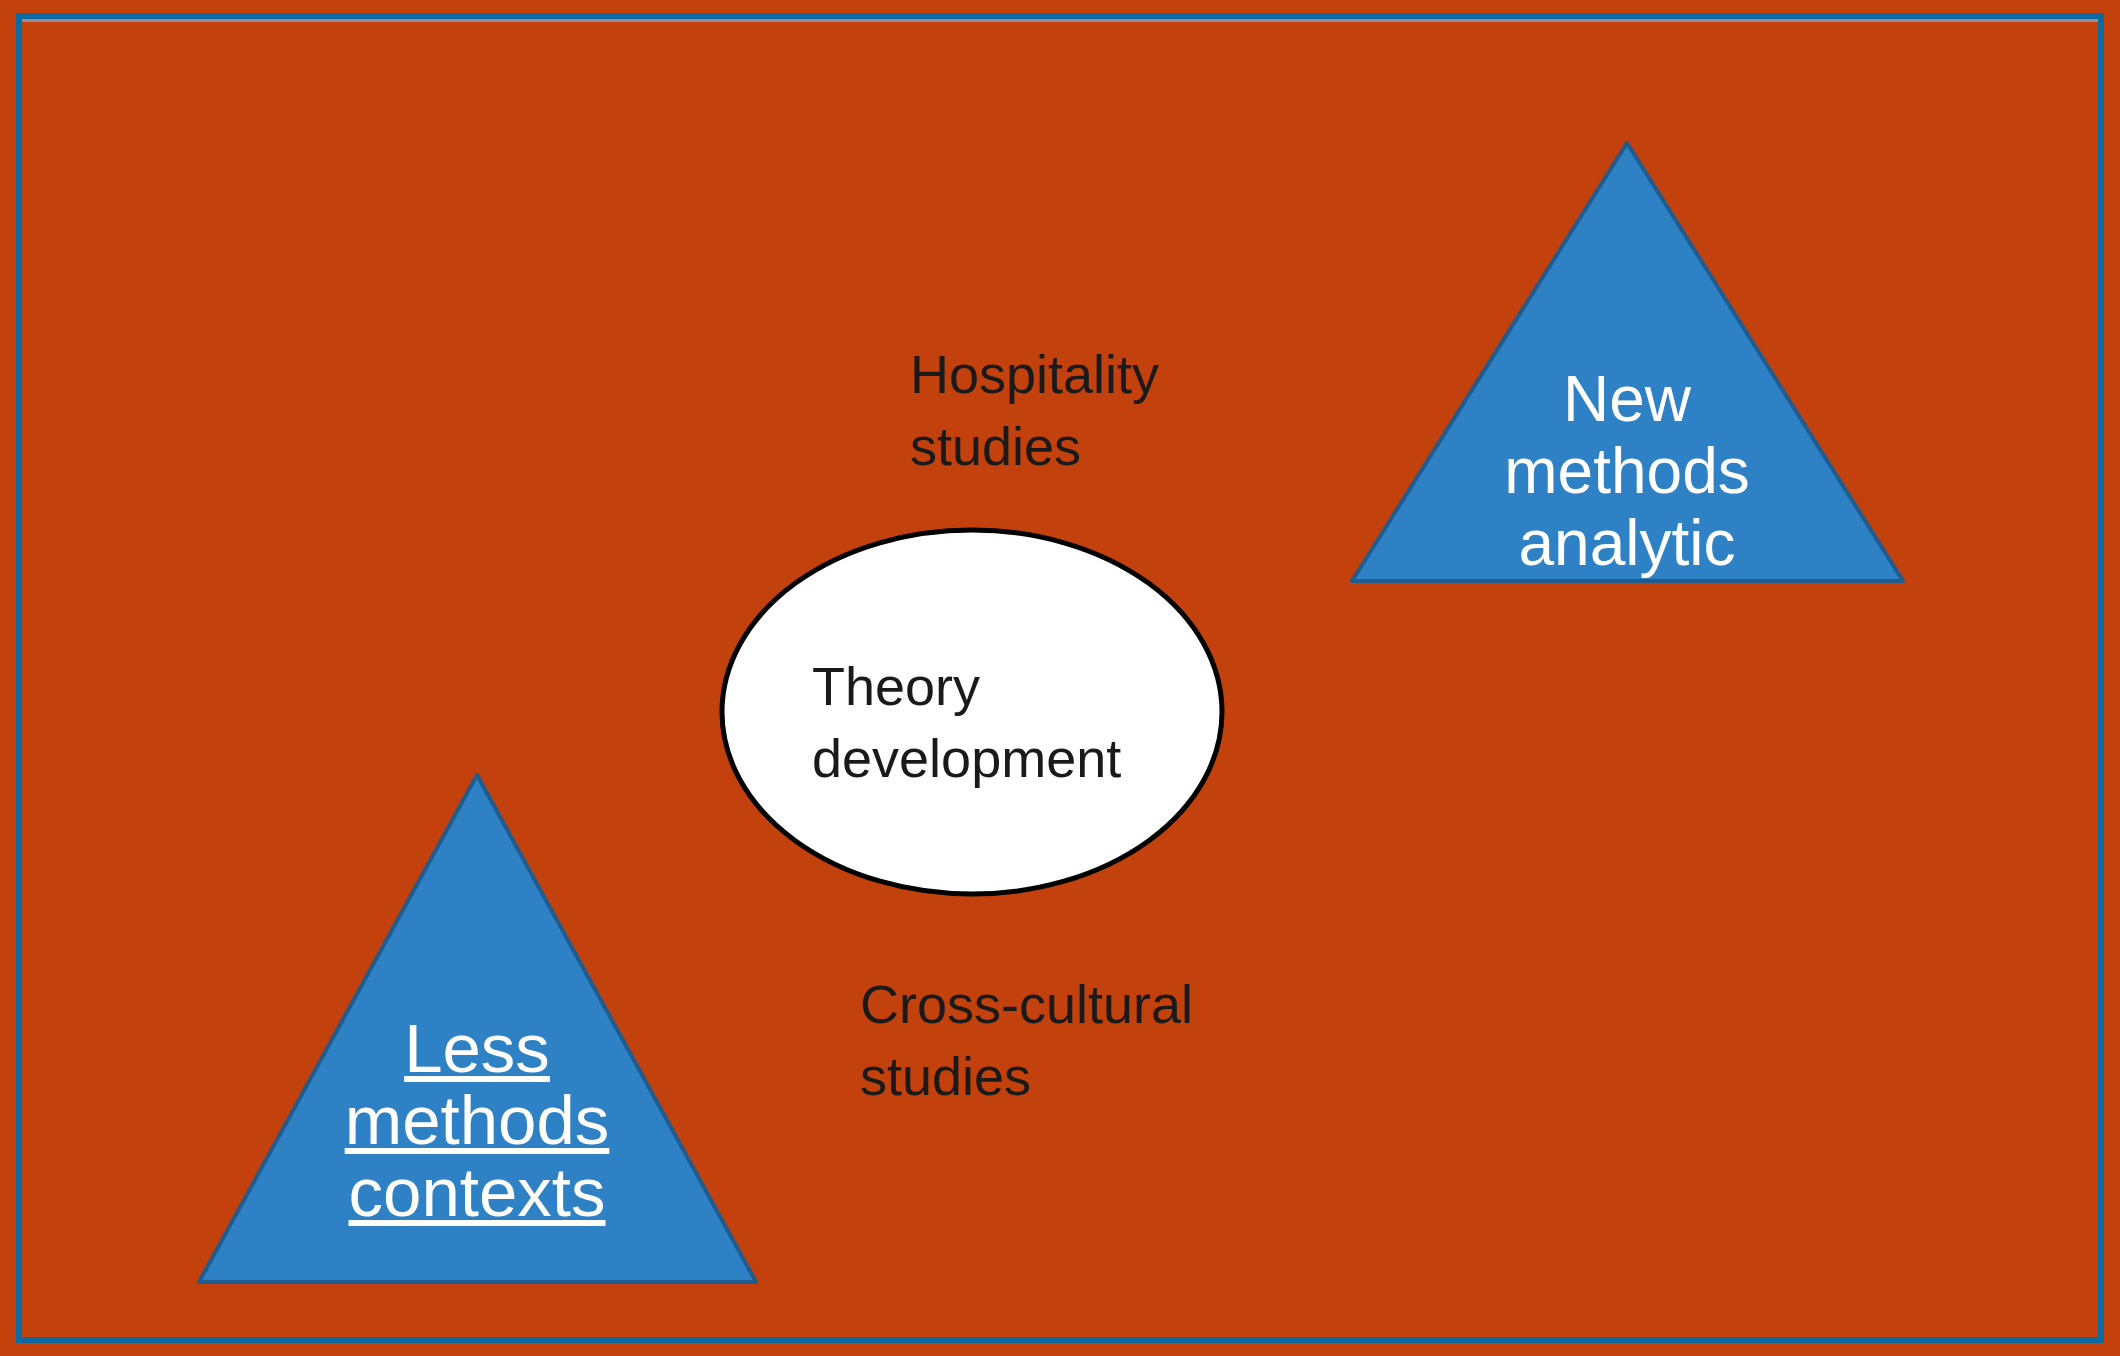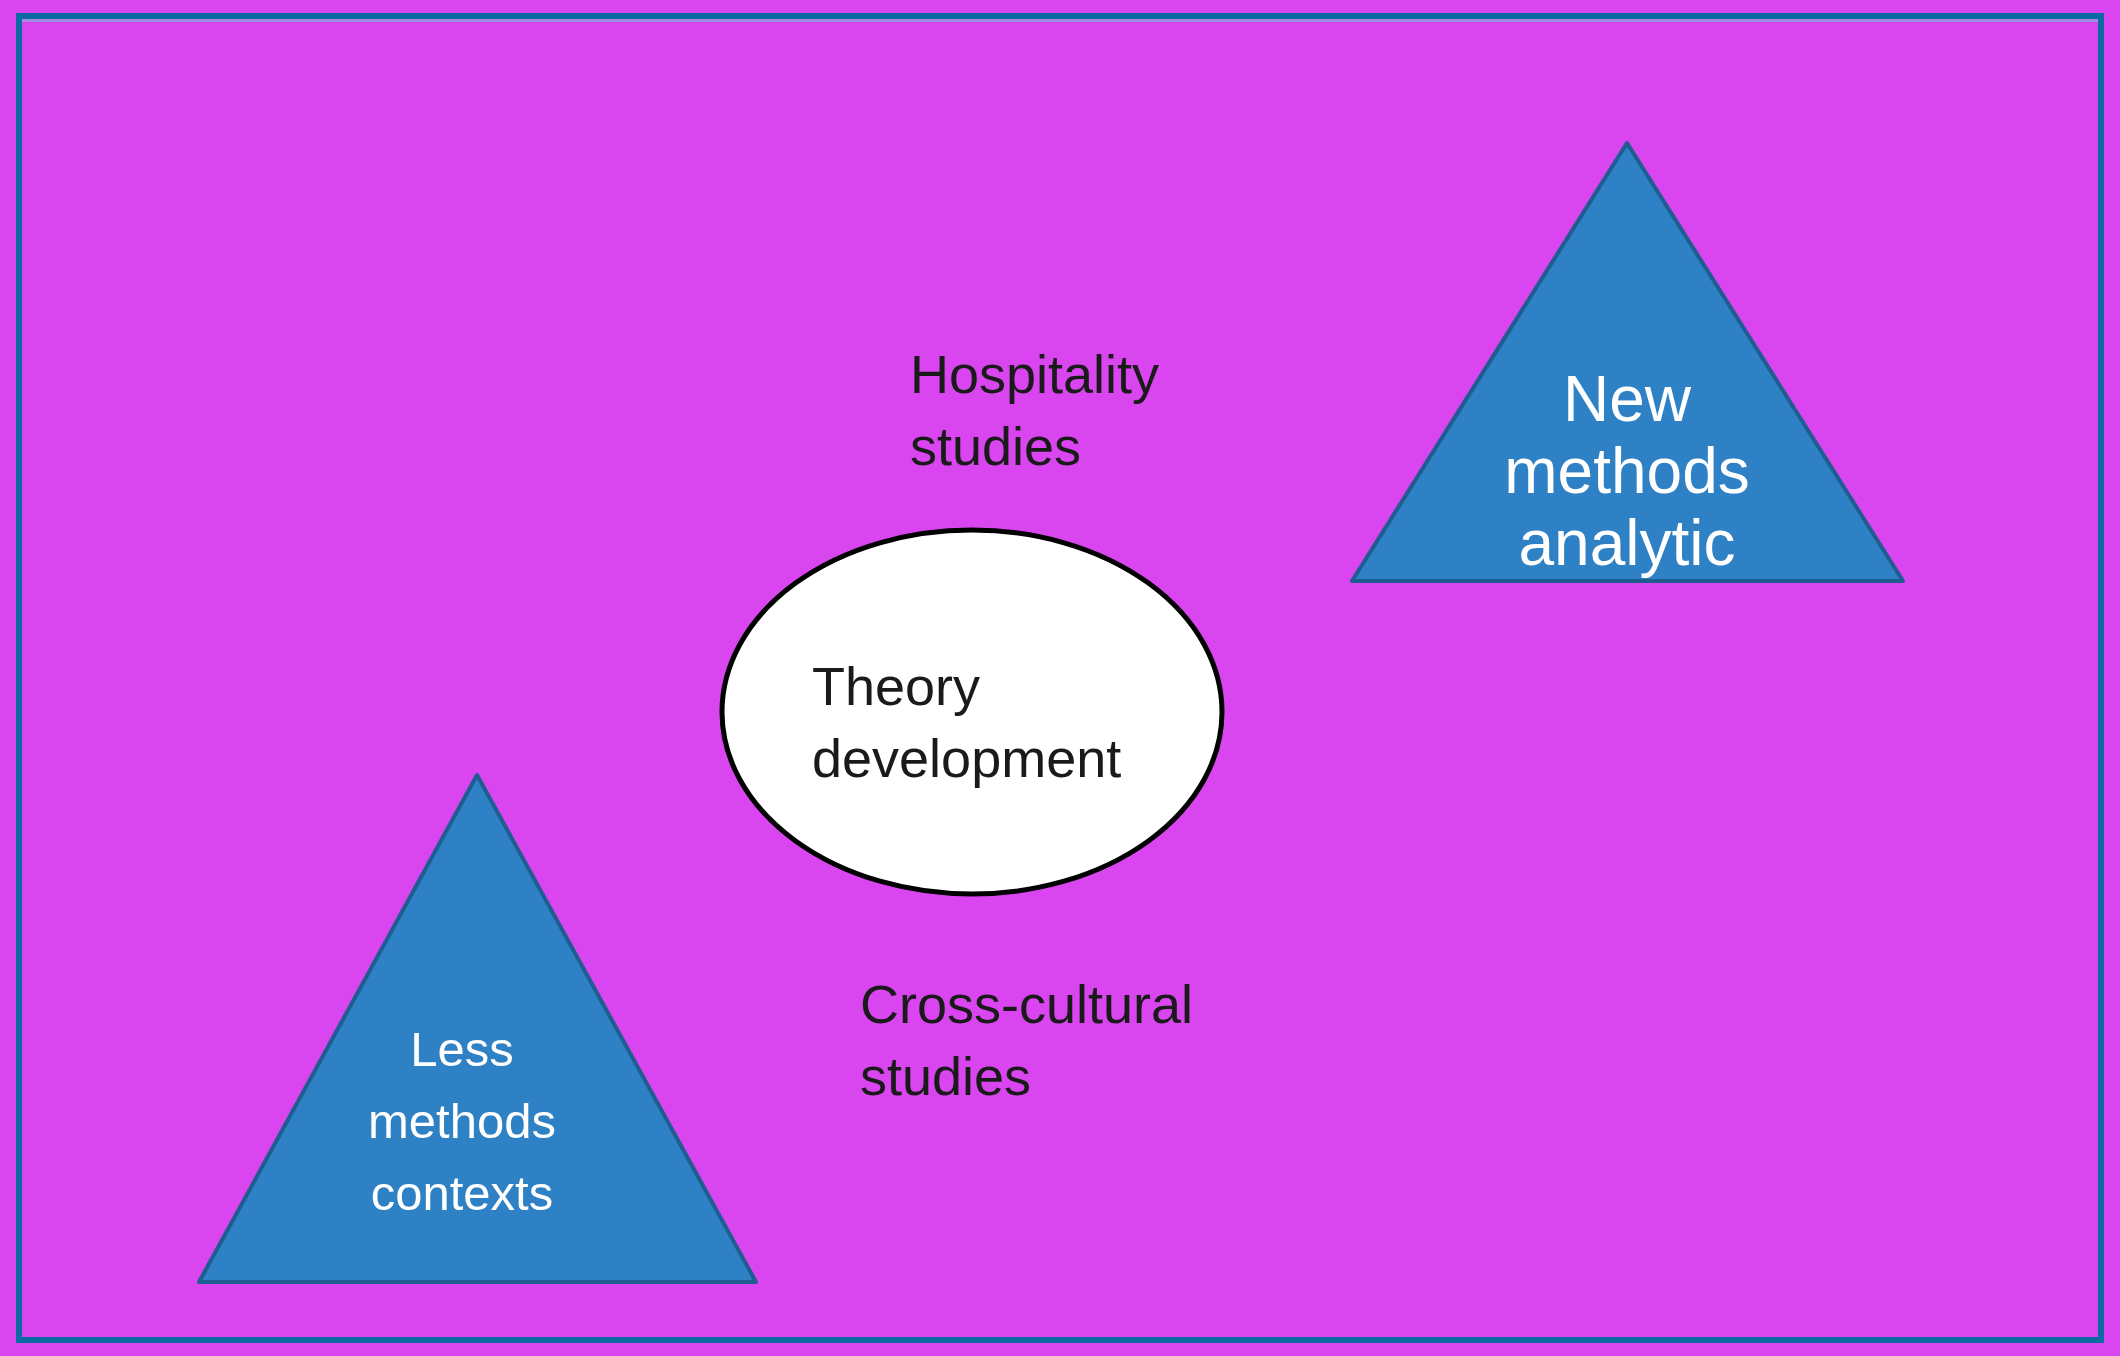--- a/index.html
+++ b/index.html
@@ -4,21 +4,21 @@
 <style>
   html, body {
     margin: 0;
     padding: 0;
     background: #ffffff;
   }
   .canvas {
     position: relative;
     width: 2120px;
     height: 1356px;
-    background: #d946ef;
+    background: #c2410c;
     overflow: hidden;
     font-family: "Liberation Sans", sans-serif;
   }
   .frame {
     position: absolute;
     left: 16px;
     top: 13px;
     right: 16px;
     bottom: 13px;
     border: 6px solid #0c6aa2;
@@ -72,19 +72,19 @@
     <span>Cross-cultural</span>
     <span>studies</span>
   </div>
 
   <div class="label light" style="left: 1377px; top: 363px; width: 500px; font-size: 64px;">
     <span>New</span>
     <span>methods</span>
     <span>analytic</span>
   </div>
 
-  <div class="label light" style="left: 212px; top: 1013px; width: 500px; font-size: 49px;">
+  <div class="label light" style="left: 227px; top: 1013px; width: 500px; font-size: 69px; text-decoration: underline;">
     <span>Less</span>
     <span>methods</span>
     <span>contexts</span>
   </div>
 
 </div>
 
 </body></html>

